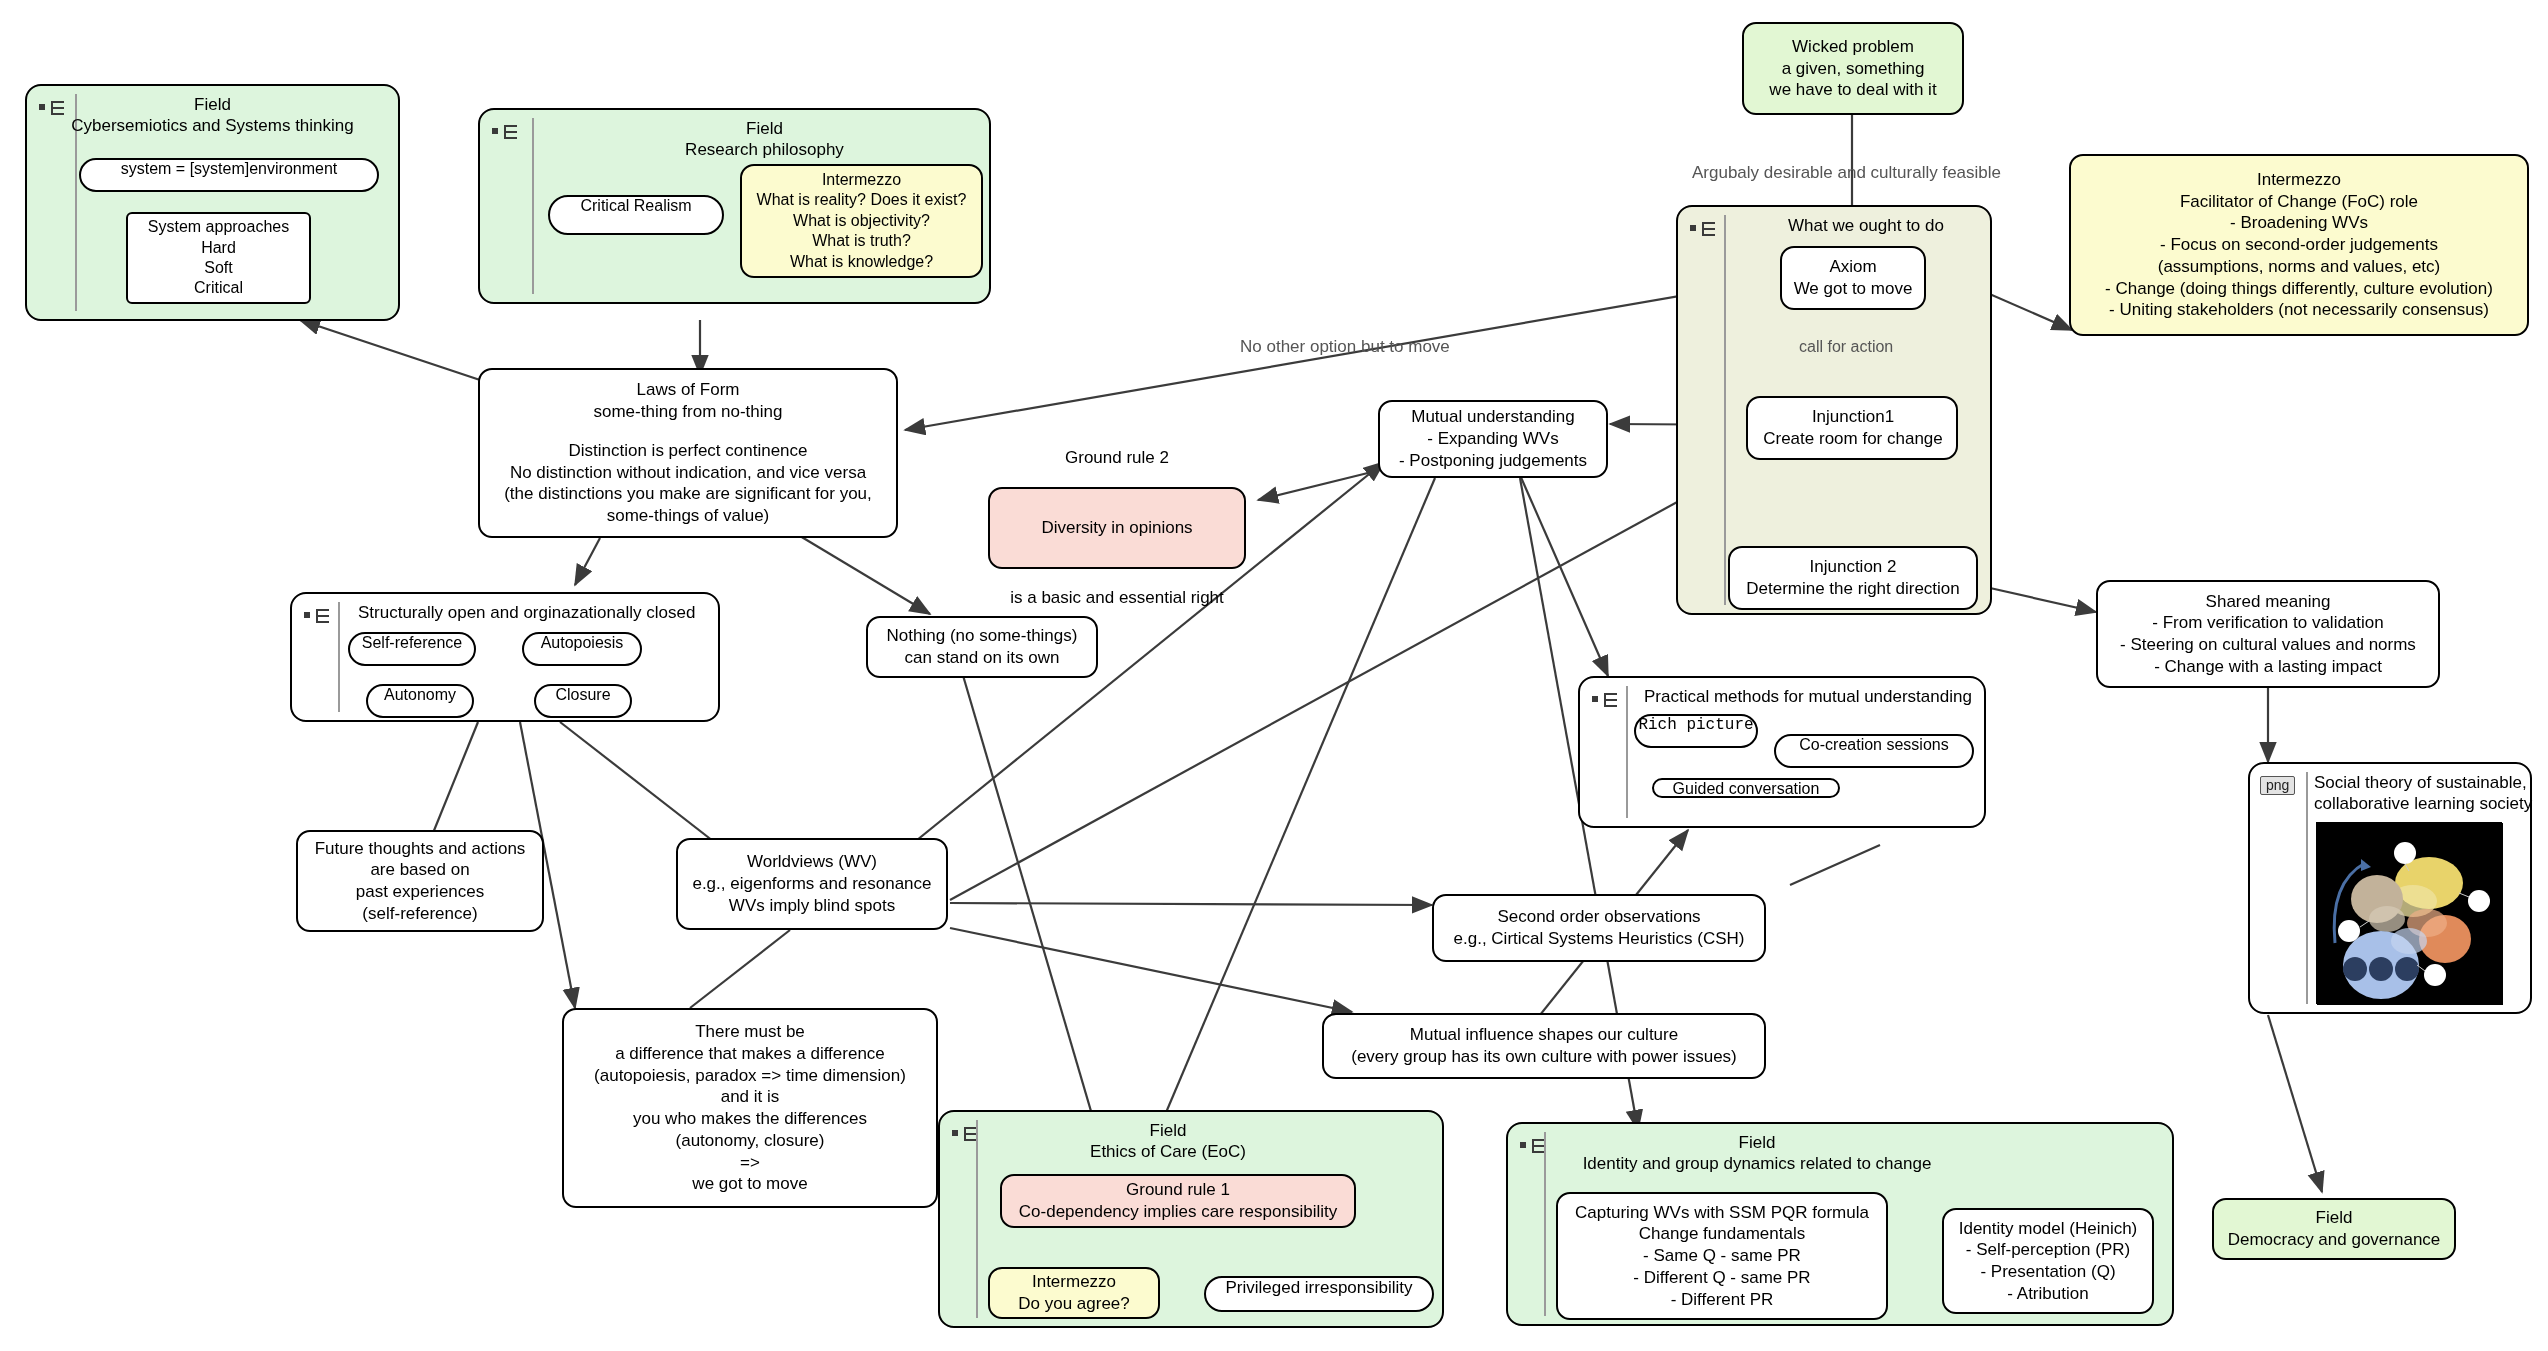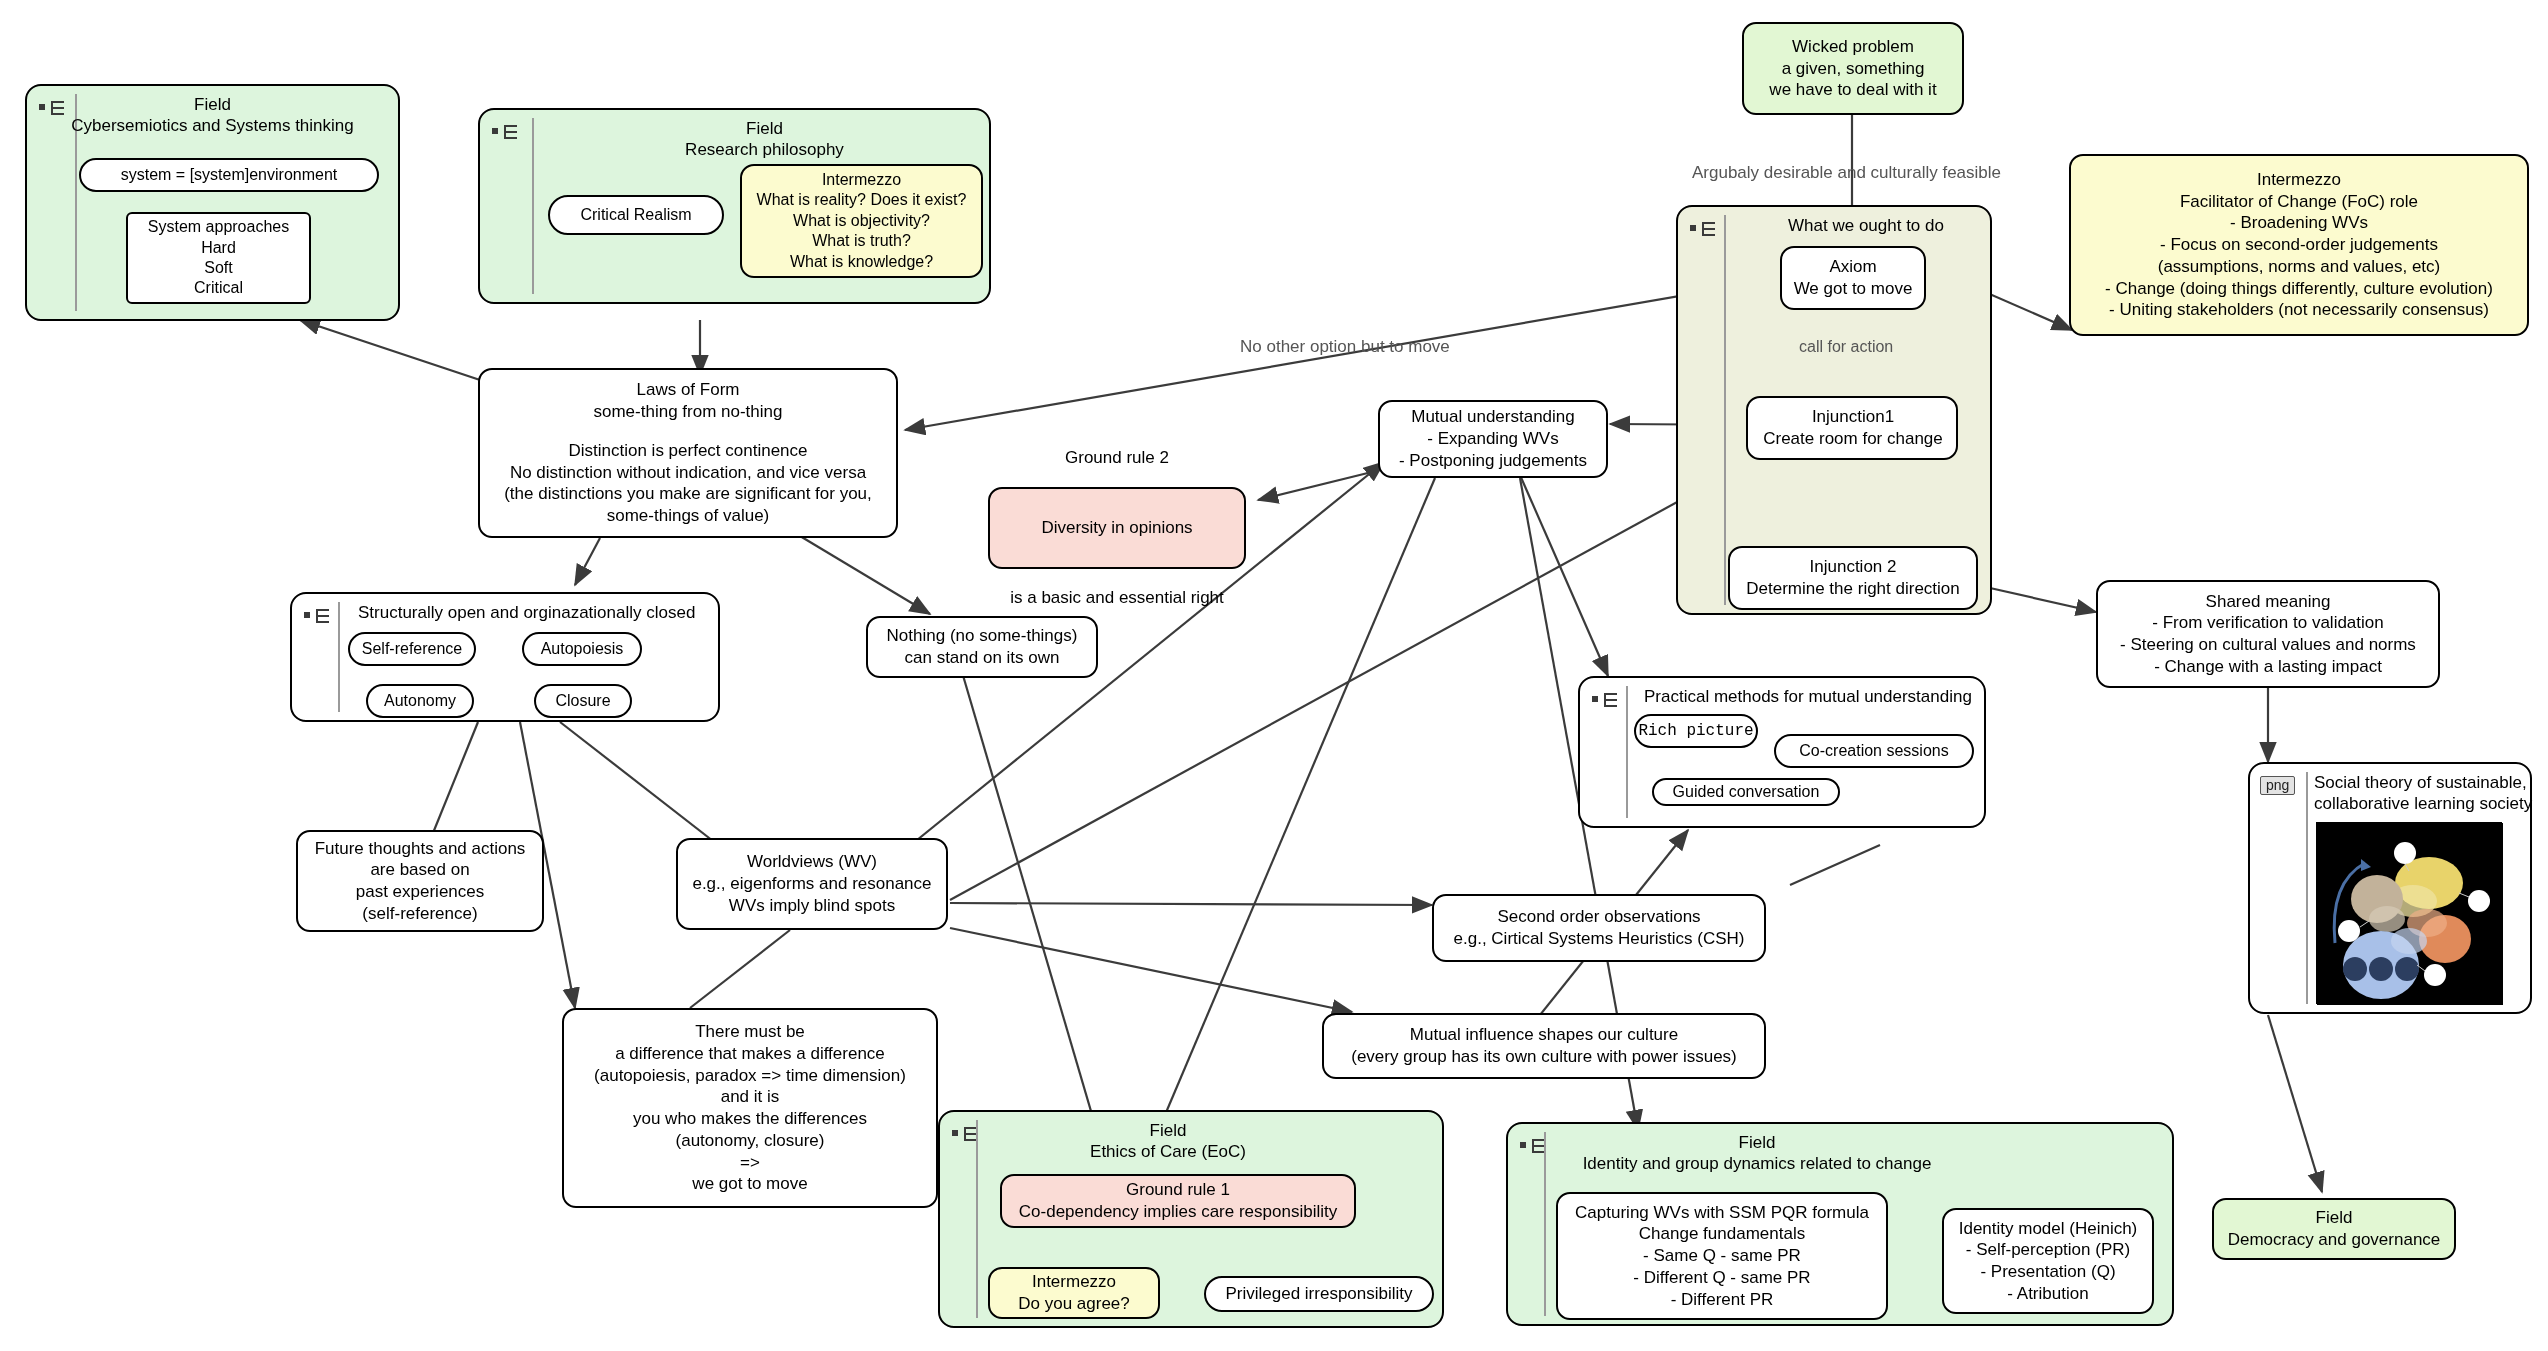--- a/index.html
+++ b/index.html
@@ -18,21 +18,21 @@
   .grp.plain{background:#ffffff;}
   .grp .gtitle{position:absolute;left:0;right:0;top:8px;text-align:center;color:#000;line-height:1.26;}
   .grp .gtitle .ln{display:block;white-space:nowrap;}
 
   
   .listicon{position:absolute;left:12px;top:14px;width:26px;height:16px;}
   .listicon i{position:absolute;background:#3a3a3a;display:block;}
   .sep{position:absolute;top:8px;bottom:8px;width:2px;background:#9a9a9a;}
 
   .pill{position:absolute;box-sizing:border-box;border:2px solid #000;border-radius:999px;
-        background:#fff;display:flex;align-items:center;justify-content:center;text-align:center;
+        background:#fff;display:flex;align-items:flex-start;justify-content:center;text-align:center;
         color:#000;white-space:nowrap;}
 
   .yellow{background:#fcfbcf;}
   .pink{background:#fadcd6;}
   .lgreen{background:#e2f7d3;}
 
   .edgelabel{position:absolute;color:#555;white-space:nowrap;background:transparent;}
 
   .thumbframe{position:absolute;box-sizing:border-box;background:#000;border:1px solid #000;}
   .pngtag{position:absolute;border:1px solid #555;background:#e3e3e3;color:#222;
@@ -281,21 +281,21 @@
     <div class="sep" style="left:46px;"></div>
     <div class="gtitle f17" style="left:56px;right:0;text-align:left;padding-left:8px;">
       <span class="ln">Practical methods for mutual understanding</span>
     </div>
     <div class="pill f16" style="left:54px;top:36px;width:124px;height:34px;font-family:Liberation Mono, monospace;">
       <span>Rich picture</span>
     </div>
     <div class="pill f16" style="left:194px;top:56px;width:200px;height:34px;">
       <span>Co-creation sessions</span>
     </div>
-    <div class="pill f16" style="left:72px;top:100px;width:188px;height:28px;">
+    <div class="pill f16" style="left:72px;top:100px;width:188px;height:20px;">
       <span>Guided conversation</span>
     </div>
   </div>
 
   <div class="node f17" style="left:296px;top:830px;width:248px;height:102px;">
     <span class="ln">Future thoughts and actions</span>
     <span class="ln">are based on</span>
     <span class="ln">past experiences</span>
     <span class="ln">(self-reference)</span>
   </div>

